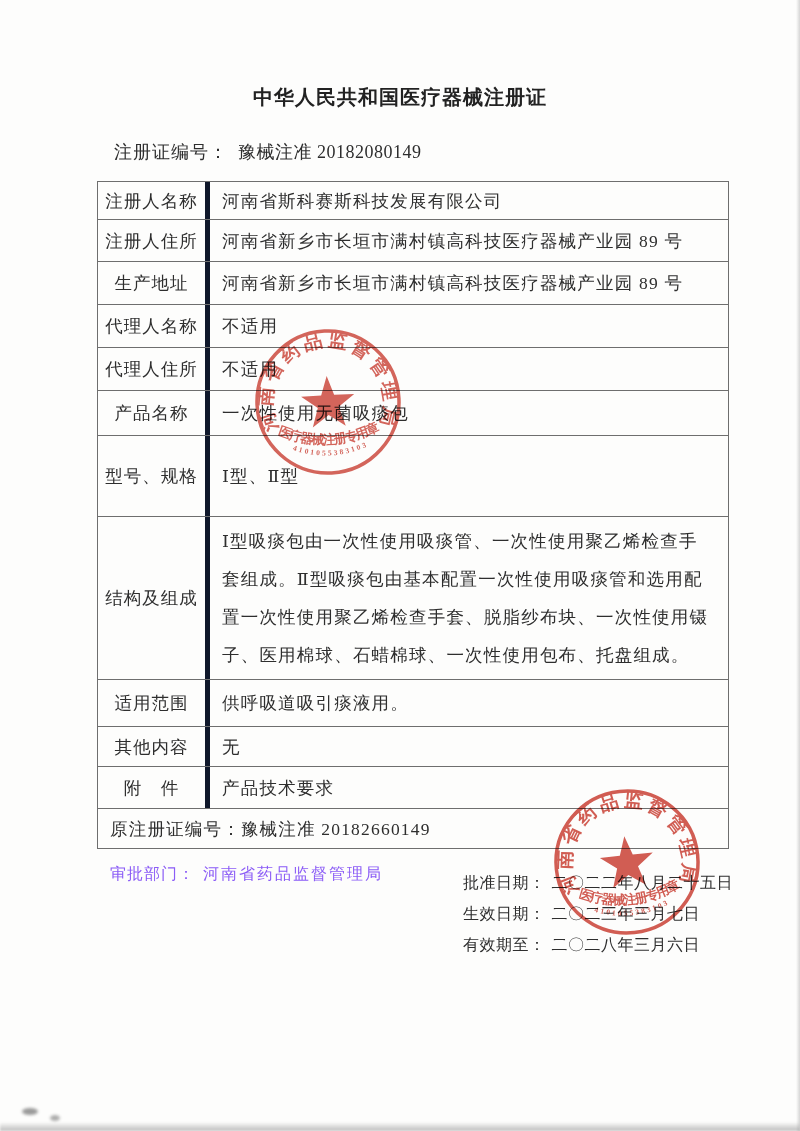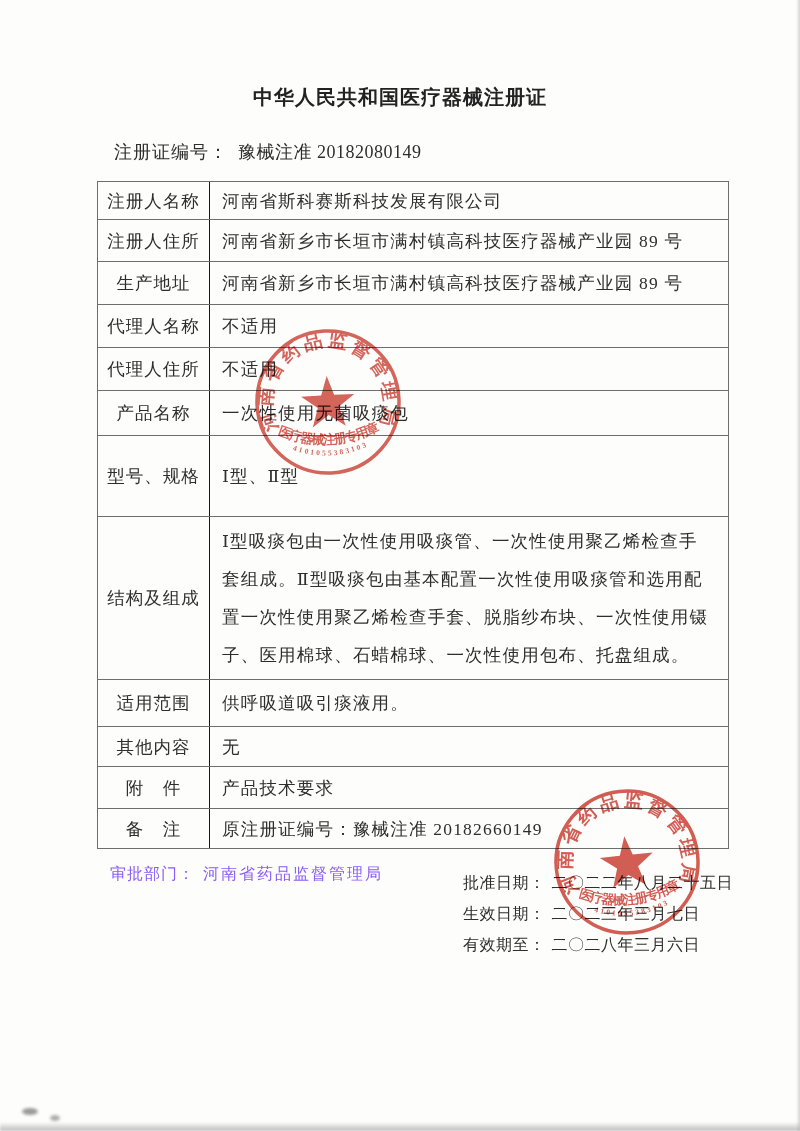--- a/index.html
+++ b/index.html
@@ -27,21 +27,21 @@
 
   
   .table{
     position:absolute;left:97px;top:181px;width:632px;
     border:1px solid #6e6e6e;box-sizing:border-box;
     background:transparent;
   }
   .row{display:flex;border-bottom:1px solid #6e6e6e;box-sizing:border-box;}
   .row:last-child{border-bottom:none;}
   .cell-label{
-    width:112px;flex:0 0 112px;border-right:1px solid #0f172a;
+    width:112px;flex:0 0 112px;border-right:5px solid #0f172a;
     display:flex;align-items:center;justify-content:center;
     font-size:17.5px;letter-spacing:1px;color:#2e2e2e;
     text-align:right;box-sizing:border-box;padding:0 2px;
   }
   .cell-value{
     flex:1;display:flex;align-items:center;
     padding:6px 12px;font-size:17.5px;letter-spacing:1.2px;color:#2e2e2e;
     box-sizing:border-box;line-height:38px;
   }
   .r0{height:38px;}.r1{height:42px;}.r2{height:43px;}.r3{height:43px;}
@@ -133,21 +133,20 @@
     </div>
     <div class="row r10">
       <div class="cell-label">其他内容</div>
       <div class="cell-value">无</div>
     </div>
     <div class="row r9">
       <div class="cell-label">附　件</div>
       <div class="cell-value">产品技术要求</div>
     </div>
     <div class="row r11">
-      <div class="cell-label">备　注</div>
       <div class="cell-value">原注册证编号：豫械注准 20182660149</div>
     </div>
   </div>
 
   <div class="footer-left">
     <span>审批部门：</span><span class="dept">河南省药品监督管理局</span>
   </div>
 
   <div class="footer-dates">
     <div class="date-line">

